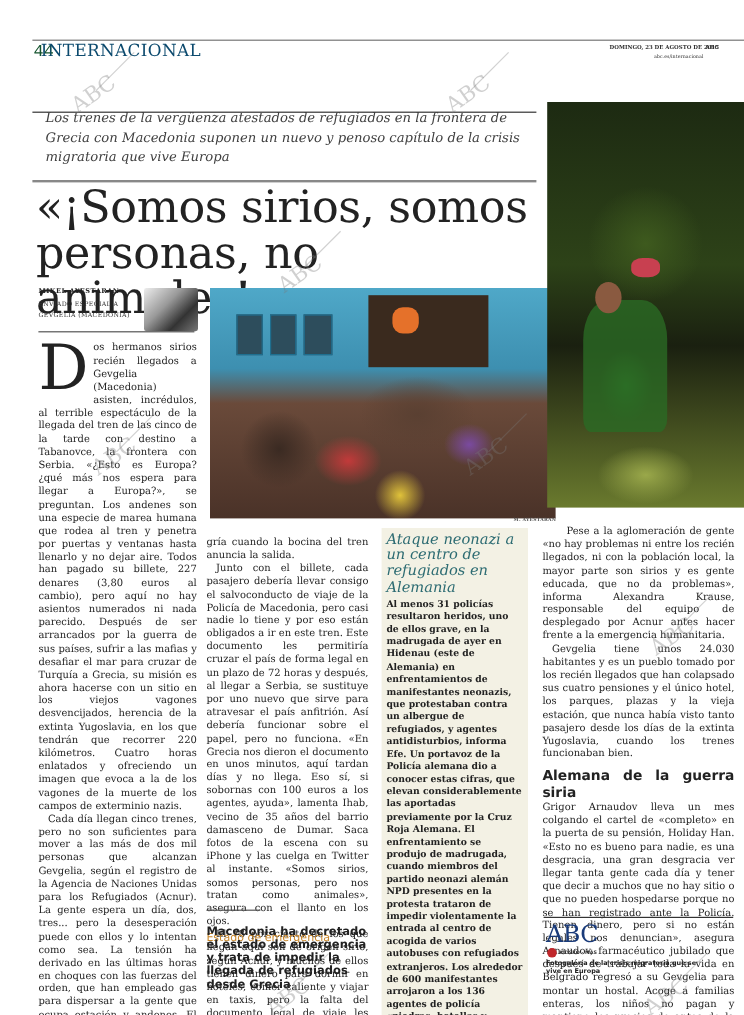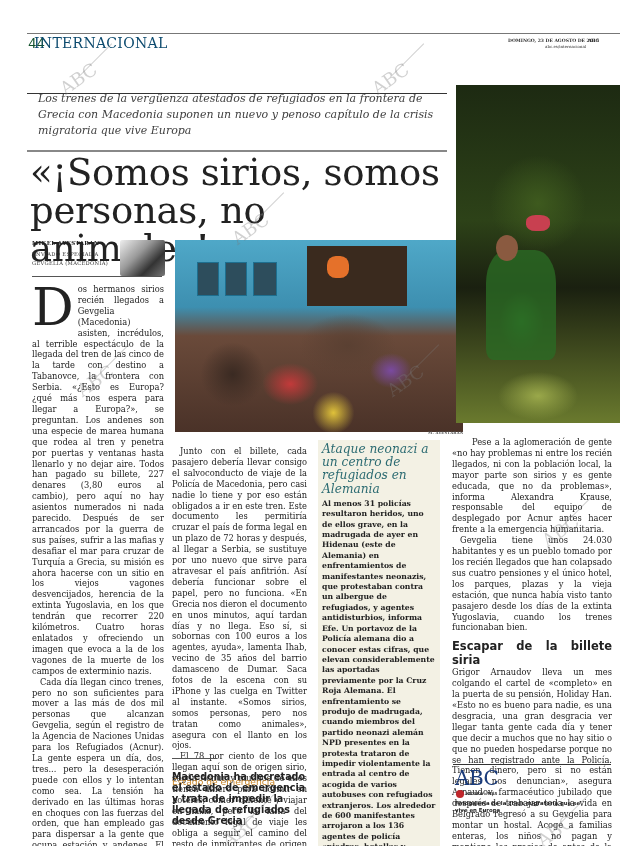--- a/index.html
+++ b/index.html
@@ -118,37 +118,38 @@
 </div>
 <div class="photo-credit">M. AYESTARAN</div>
 
 <div class="photo-side">
   <div style="position:absolute;left:30px;top:165px;width:70px;height:110px;background:#2a6a24;border-radius:30% 30% 10% 10%;opacity:0.8;"></div>
   <div style="position:absolute;left:40px;top:150px;width:22px;height:26px;background:#8a5a40;border-radius:50%;"></div>
   <div style="position:absolute;left:70px;top:130px;width:24px;height:16px;background:#c84050;border-radius:40%;"></div>
 </div>
 
 <div class="col col2">
+  <p class="no-indent">gría cuando la bocina del tren anuncia la salida.</p>
   <p>Junto con el billete, cada pasajero debería llevar consigo el salvoconducto de viaje de la Policía de Macedonia, pero casi nadie lo tiene y por eso están obligados a ir en este tren. Este documento les permitiría cruzar el país de forma legal en un plazo de 72 horas y después, al llegar a Serbia, se sustituye por uno nuevo que sirve para atravesar el país anfitrión. Así debería funcionar sobre el papel, pero no funciona. «En Grecia nos dieron el documento en unos minutos, aquí tardan días y no llega. Eso sí, si sobornas con 100 euros a los agentes, ayuda», lamenta Ihab, vecino de 35 años del barrio damasceno de Dumar. Saca fotos de la escena con su iPhone y las cuelga en Twitter al instante. «Somos sirios, somos personas, pero nos tratan como animales», asegura con el llanto en los ojos.</p>
   <p>El 78 por ciento de los que llegan aquí son de origen sirio, según Acnur, y muchos de ellos tienen dinero para dormir en hoteles, comer caliente y viajar en taxis, pero la falta del documento legal de viaje les obliga a seguir el camino del resto de inmigrantes de origen iraquí, afgano, egipcio, somalí... con menos recursos.</p>
 </div>
 
 <div class="emerg-rule"></div>
 <div class="emerg-label">Estado de emergencia</div>
 <div class="emerg-text">Macedonia ha decretado el estado de emergencia y trata de impedir la llegada de refugiados desde Grecia</div>
 
 <div class="sidebar" style="height:460px;">
   <div class="sidebar-title">Ataque neonazi a un centro de refugiados en Alemania</div>
   <div class="sidebar-body">Al menos 31 policías resultaron heridos, uno de ellos grave, en la madrugada de ayer en Hidenau (este de Alemania) en enfrentamientos de manifestantes neonazis, que protestaban contra un albergue de refugiados, y agentes antidisturbios, informa Efe. Un portavoz de la Policía alemana dio a conocer estas cifras, que elevan considerablemente las aportadas previamente por la Cruz Roja Alemana. El enfrentamiento se produjo de madrugada, cuando miembros del partido neonazi alemán NPD presentes en la protesta trataron de impedir violentamente la entrada al centro de acogida de varios autobuses con refugiados extranjeros. Los alrededor de 600 manifestantes arrojaron a los 136 agentes de policía «piedras, botellas y petardos» y trataron de cortar la calle con vallas para la construcción, según las fuerzas de seguridad alemanas. Los agentes, por su parte, emplearon gas lacrimógeno y pimienta contra los manifestantes violentos.</div>
 </div>
 
 <div class="col col4">
   <p style="text-indent:20px;">Pese a la aglomeración de gente «no hay problemas ni entre los recién llegados, ni con la población local, la mayor parte son sirios y es gente educada, que no da problemas», informa Alexandra Krause, responsable del equipo de desplegado por Acnur antes hacer frente a la emergencia humanitaria.</p>
   <p>Gevgelia tiene unos 24.030 habitantes y es un pueblo tomado por los recién llegados que han colapsado sus cuatro pensiones y el único hotel, los parques, plazas y la vieja estación, que nunca había visto tanto pasajero desde los días de la extinta Yugoslavia, cuando los trenes funcionaban bien.</p>
-  <div class="subhead">Escapar de la billete siria</div>
+  <div class="subhead">Alemana de la guerra siria</div>
   <p class="no-indent">Grigor Arnaudov lleva un mes colgando el cartel de «completo» en la puerta de su pensión, Holiday Han. «Esto no es bueno para nadie, es una desgracia, una gran desgracia ver llegar tanta gente cada día y tener que decir a muchos que no hay sitio o que no pueden hospedarse porque no se han registrado ante la Policía. Tienen dinero, pero si no están legales nos denuncian», asegura Arnaudov, farmacéutico jubilado que después de trabajar toda la vida en Belgrado regresó a su Gevgelia para montar un hostal. Acoge a familias enteras, los niños no pagan y mantiene los precios de antes de la crisis de refugiados (26 euros por habitación doble).</p>
 </div>
 
 <div class="promo-rule"></div>
 <div class="promo-logo">ABC</div>
 <div class="promo-badge"></div>
 <div class="promo-badge-text">KIOSKO · MÁS</div>
 <div class="promo-caption">Fotogalería de la crisis migratoria que se vive en Europa</div>
 
 <div class="wm" style="left:58px;top:68px;">ABC</div>

